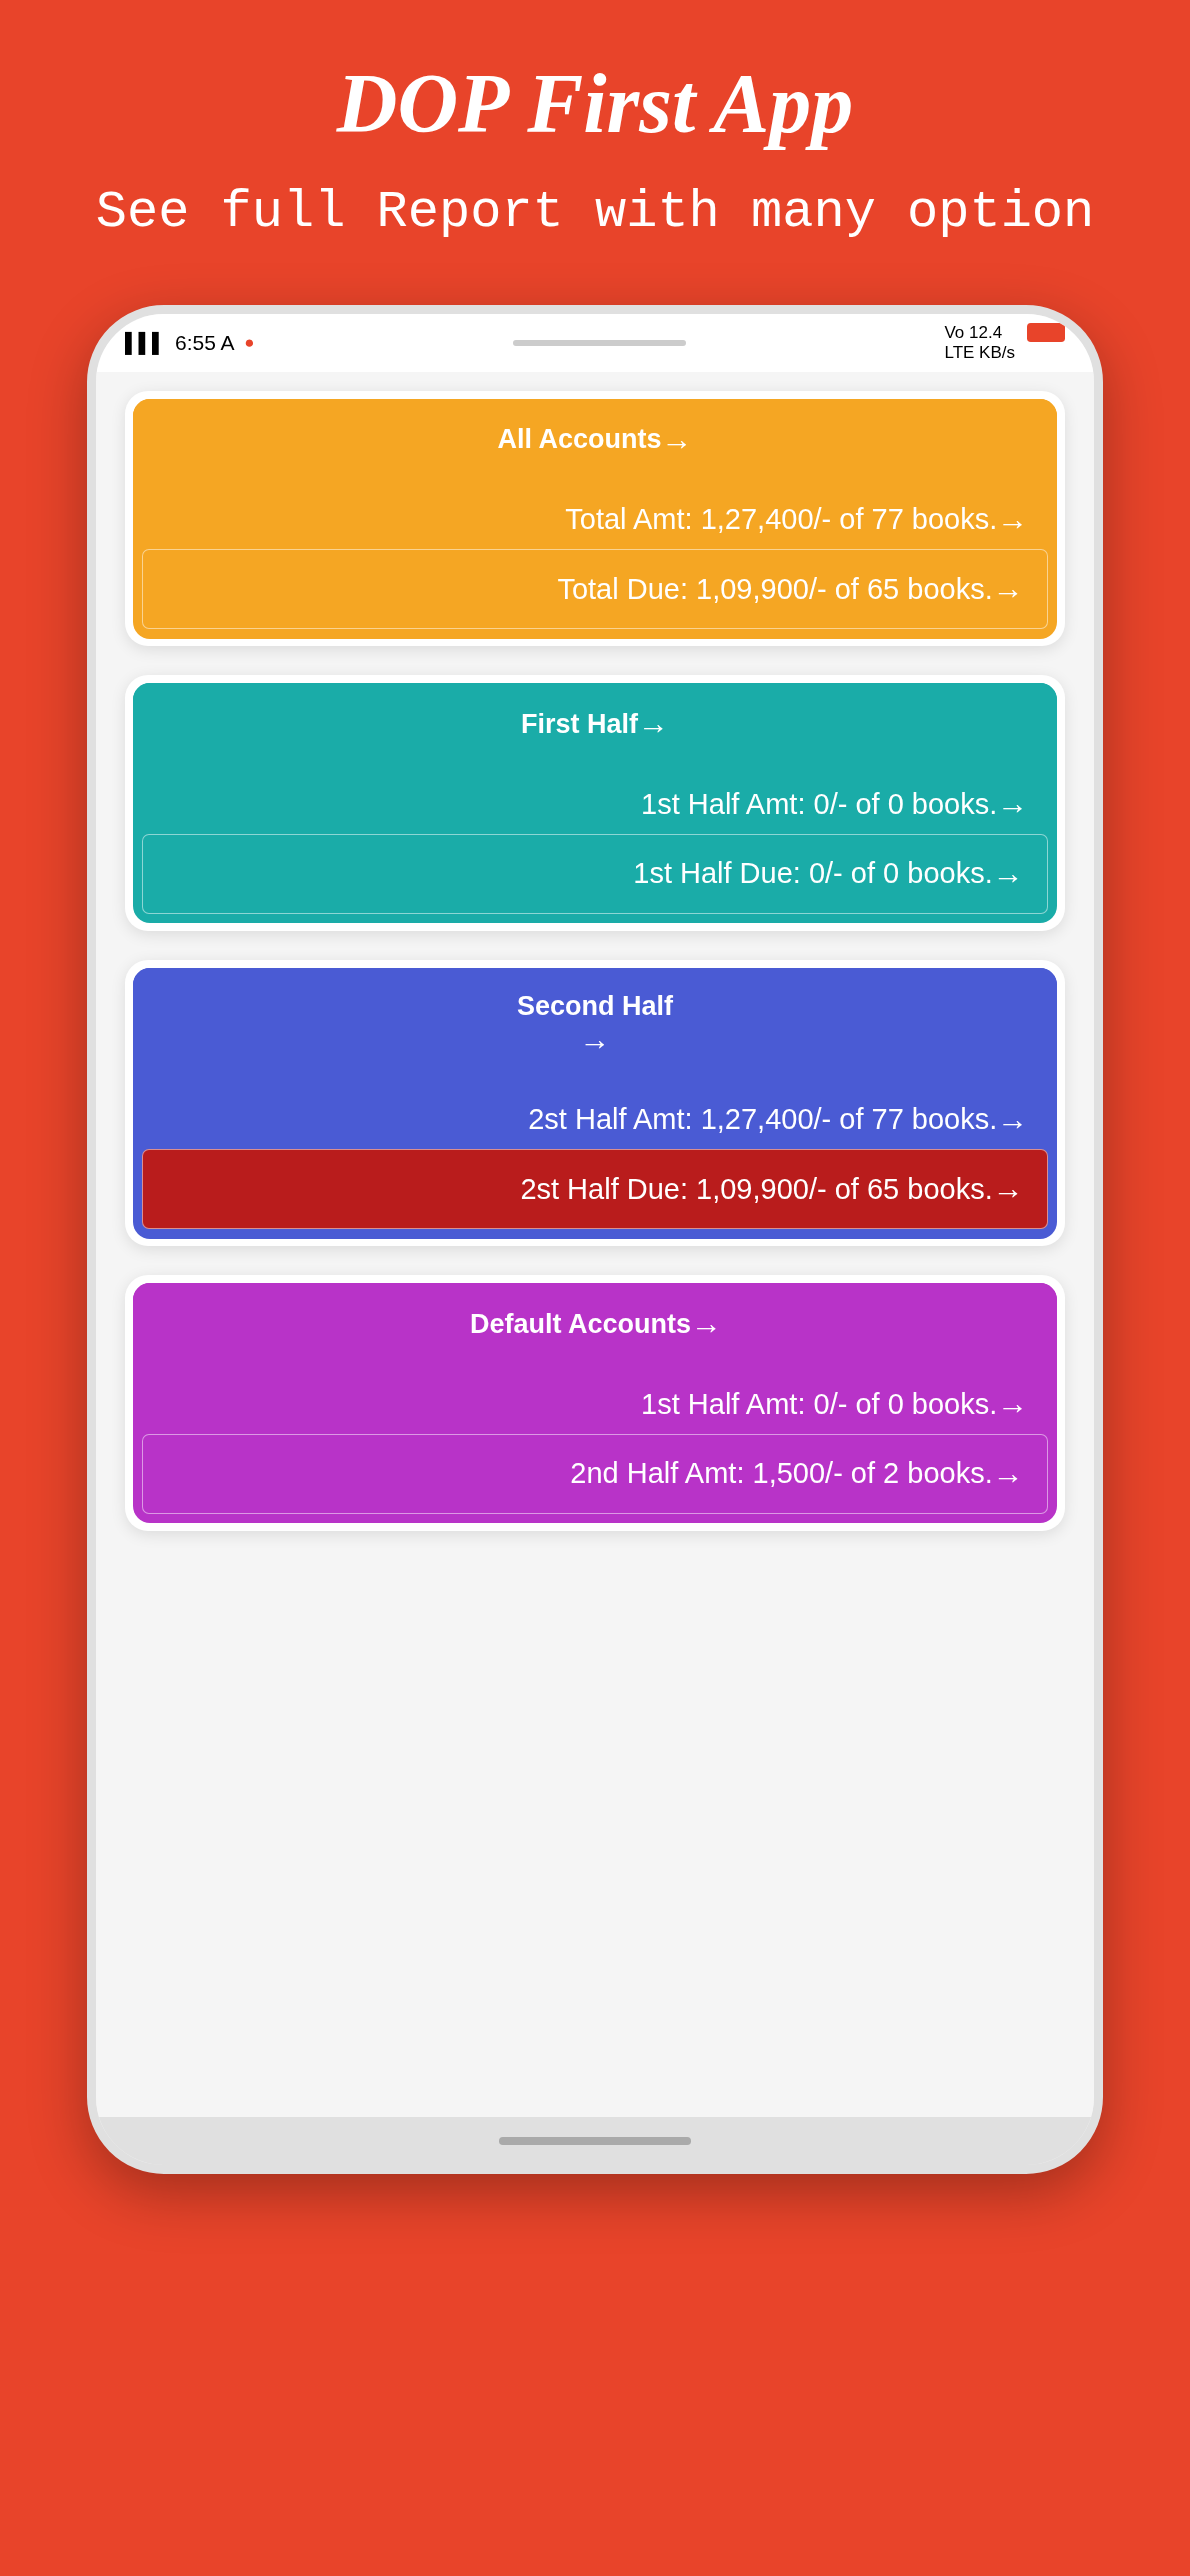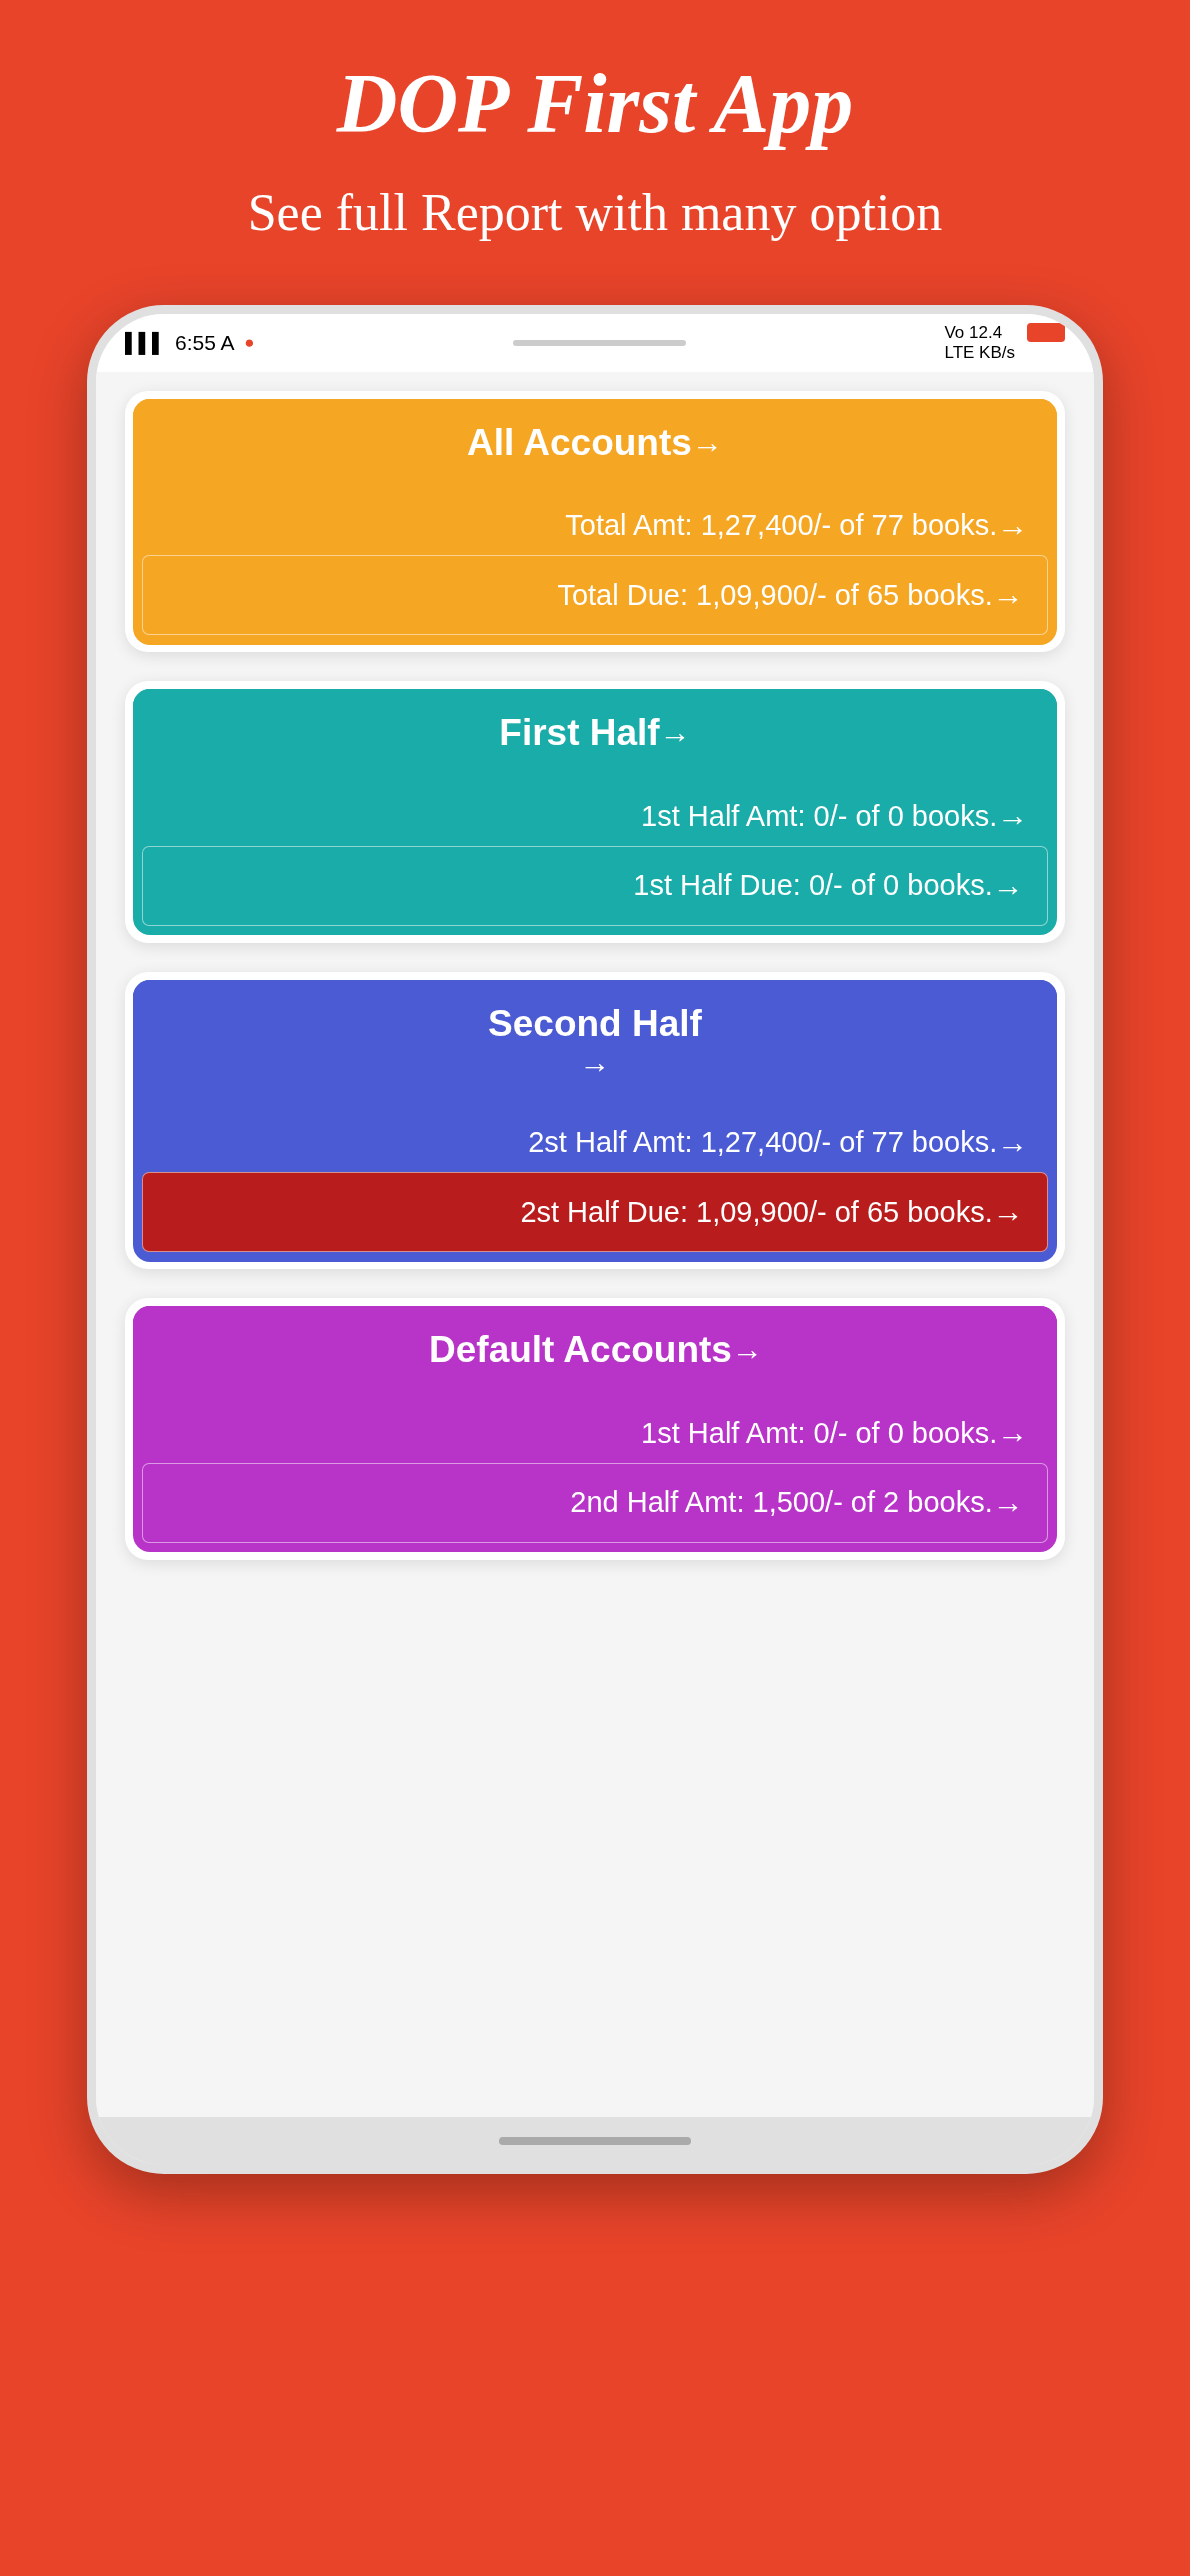--- a/index.html
+++ b/index.html
@@ -24,21 +24,21 @@
       margin-top: 58px;
       margin-bottom: 29px;
       line-height: 1.1;
       font-family: Georgia, 'Times New Roman', serif;
     }
 
     .app-subtitle {
       color: white;
       font-size: 52px;
       text-align: center;
-      font-family: Liberation Serif, serif;
+      font-family: Liberation Mono, monospace;
       font-weight: 400;
       margin-bottom: 58px;
       padding: 0 77px;
       line-height: 1.3;
     }
 
     .phone-frame {
       width: 1016px;
       min-height: 1869px;
       background: #f0f0f0;
@@ -120,21 +120,21 @@
 
     .header-row {
       display: flex;
       align-items: center;
       justify-content: center;
       padding: 23px 29px;
     }
 
     .header-label {
       color: white;
-      font-size: 37px;
+      font-size: 27px;
       font-weight: bold;
       font-family: Arial, sans-serif;
     }
 
     .data-row {
       display: flex;
       align-items: center;
       justify-content: flex-end;
       padding: 23px 29px;
       color: white;

